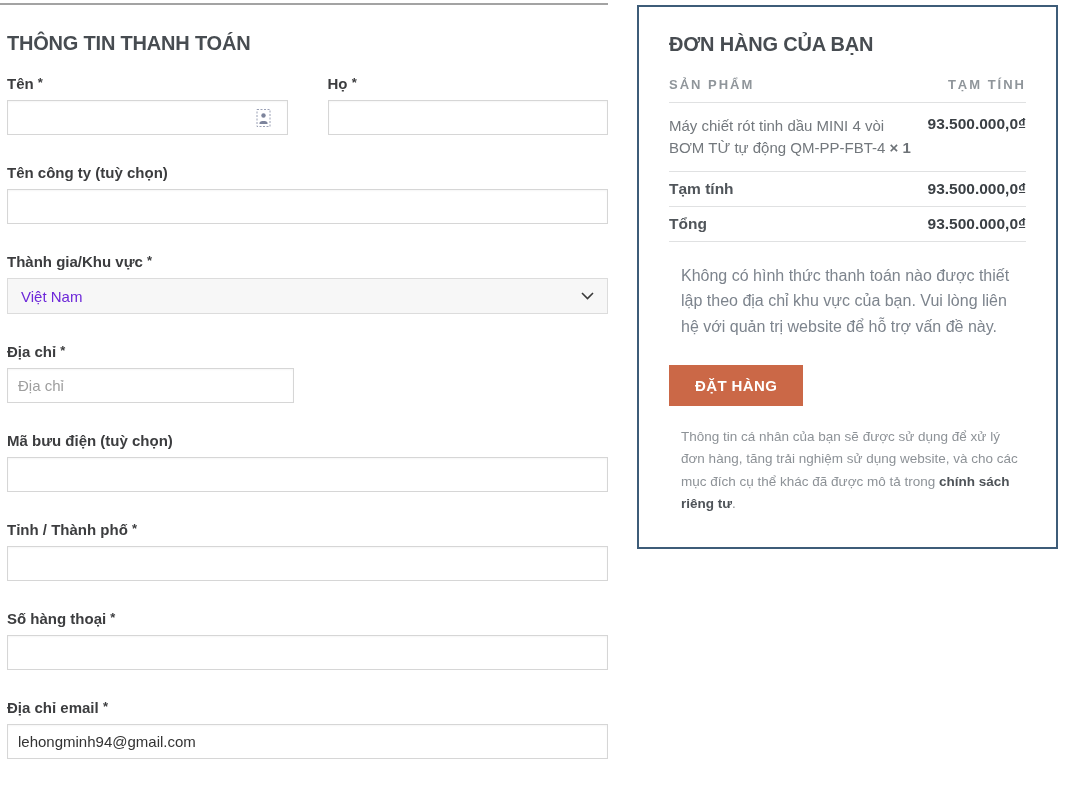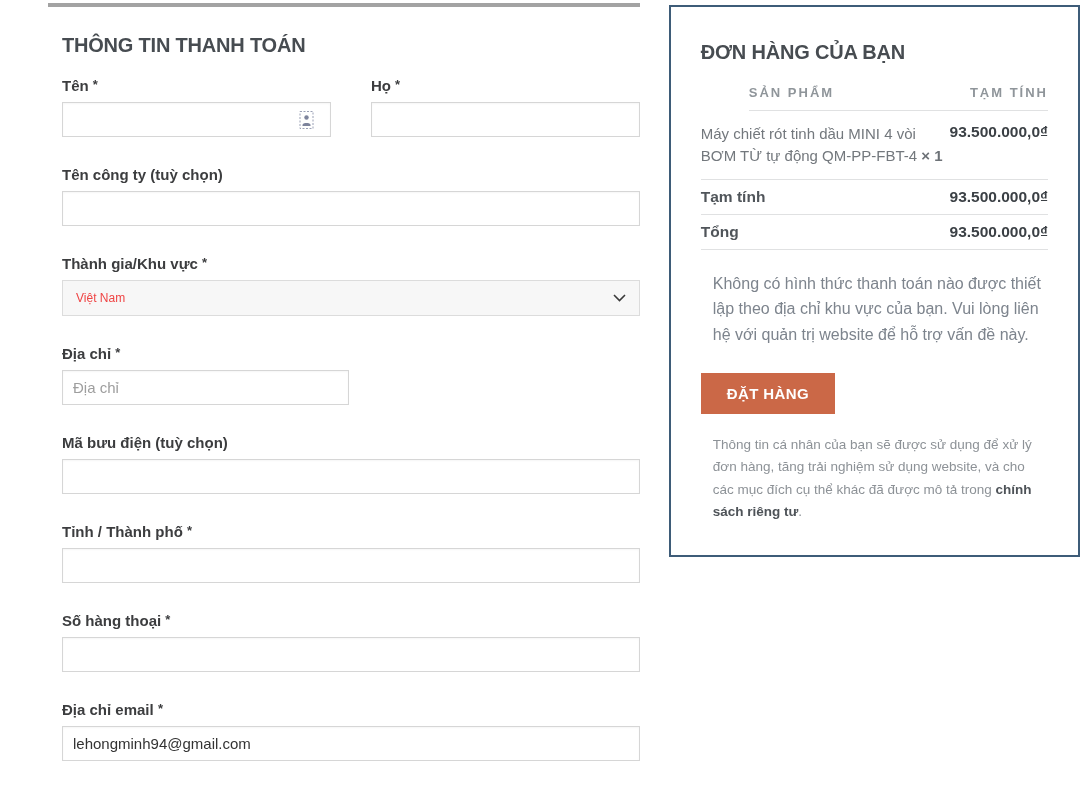--- a/index.html
+++ b/index.html
@@ -10,23 +10,22 @@
     font-family: "Liberation Sans", "DejaVu Sans", sans-serif;
     color: #333;
     overflow: hidden;
   }
   .layout { display: flex; align-items: flex-start; }
 
   
   .billing {
     width: 608px;
     margin-top: 3px;
-    border-top: 4px solid #a3a3a3;
-    padding-left: 14px;
-    margin-left: 48px;
+    border-top: 2px solid #a3a3a3;
+    padding-left: 7px;
   }
   .billing h2 {
     font-size: 20px;
     font-weight: 700;
     color: #474c51;
     letter-spacing: -0.2px;
     margin: 27px 0 20px 0;
   }
   .field { margin-bottom: 29px; }
   .field label {
@@ -64,52 +63,51 @@
   }
   .select {
     width: 100%;
     height: 36px;
     background: #f7f7f7;
     border: 1px solid #dcdcdc;
     display: flex;
     align-items: center;
     justify-content: space-between;
     padding: 0 13px;
-    font-size: 12px;
-    color: #ef4444;
+    font-size: 15px;
+    color: #6d28d9;
     cursor: pointer;
   }
   .select .chev { color: #3a3a3a; display: inline-flex; }
 
   
   .order-box {
     width: 421px;
     margin-left: 29px;
     margin-top: 5px;
     border: 2px solid #3e5c78;
     background: #fff;
     padding: 26px 30px 32px 30px;
   }
   .order-box h2 {
     font-size: 20px;
     font-weight: 700;
     color: #474c51;
     letter-spacing: -0.2px;
-    margin: 8px 0 21px 0;
+    margin: 0 0 21px 0;
   }
   .thead {
     display: flex;
     justify-content: space-between;
     font-size: 13px;
     font-weight: 700;
     letter-spacing: 2px;
     color: #8f959a;
     padding-bottom: 10px;
     border-bottom: 1px solid #e0e1e2;
-    margin-left: 48px;
   }
   .item-row {
     display: flex;
     justify-content: space-between;
     padding: 12px 0;
     border-bottom: 1px solid #e0e1e2;
   }
   .item-name {
     width: 248px;
     font-size: 15px;

